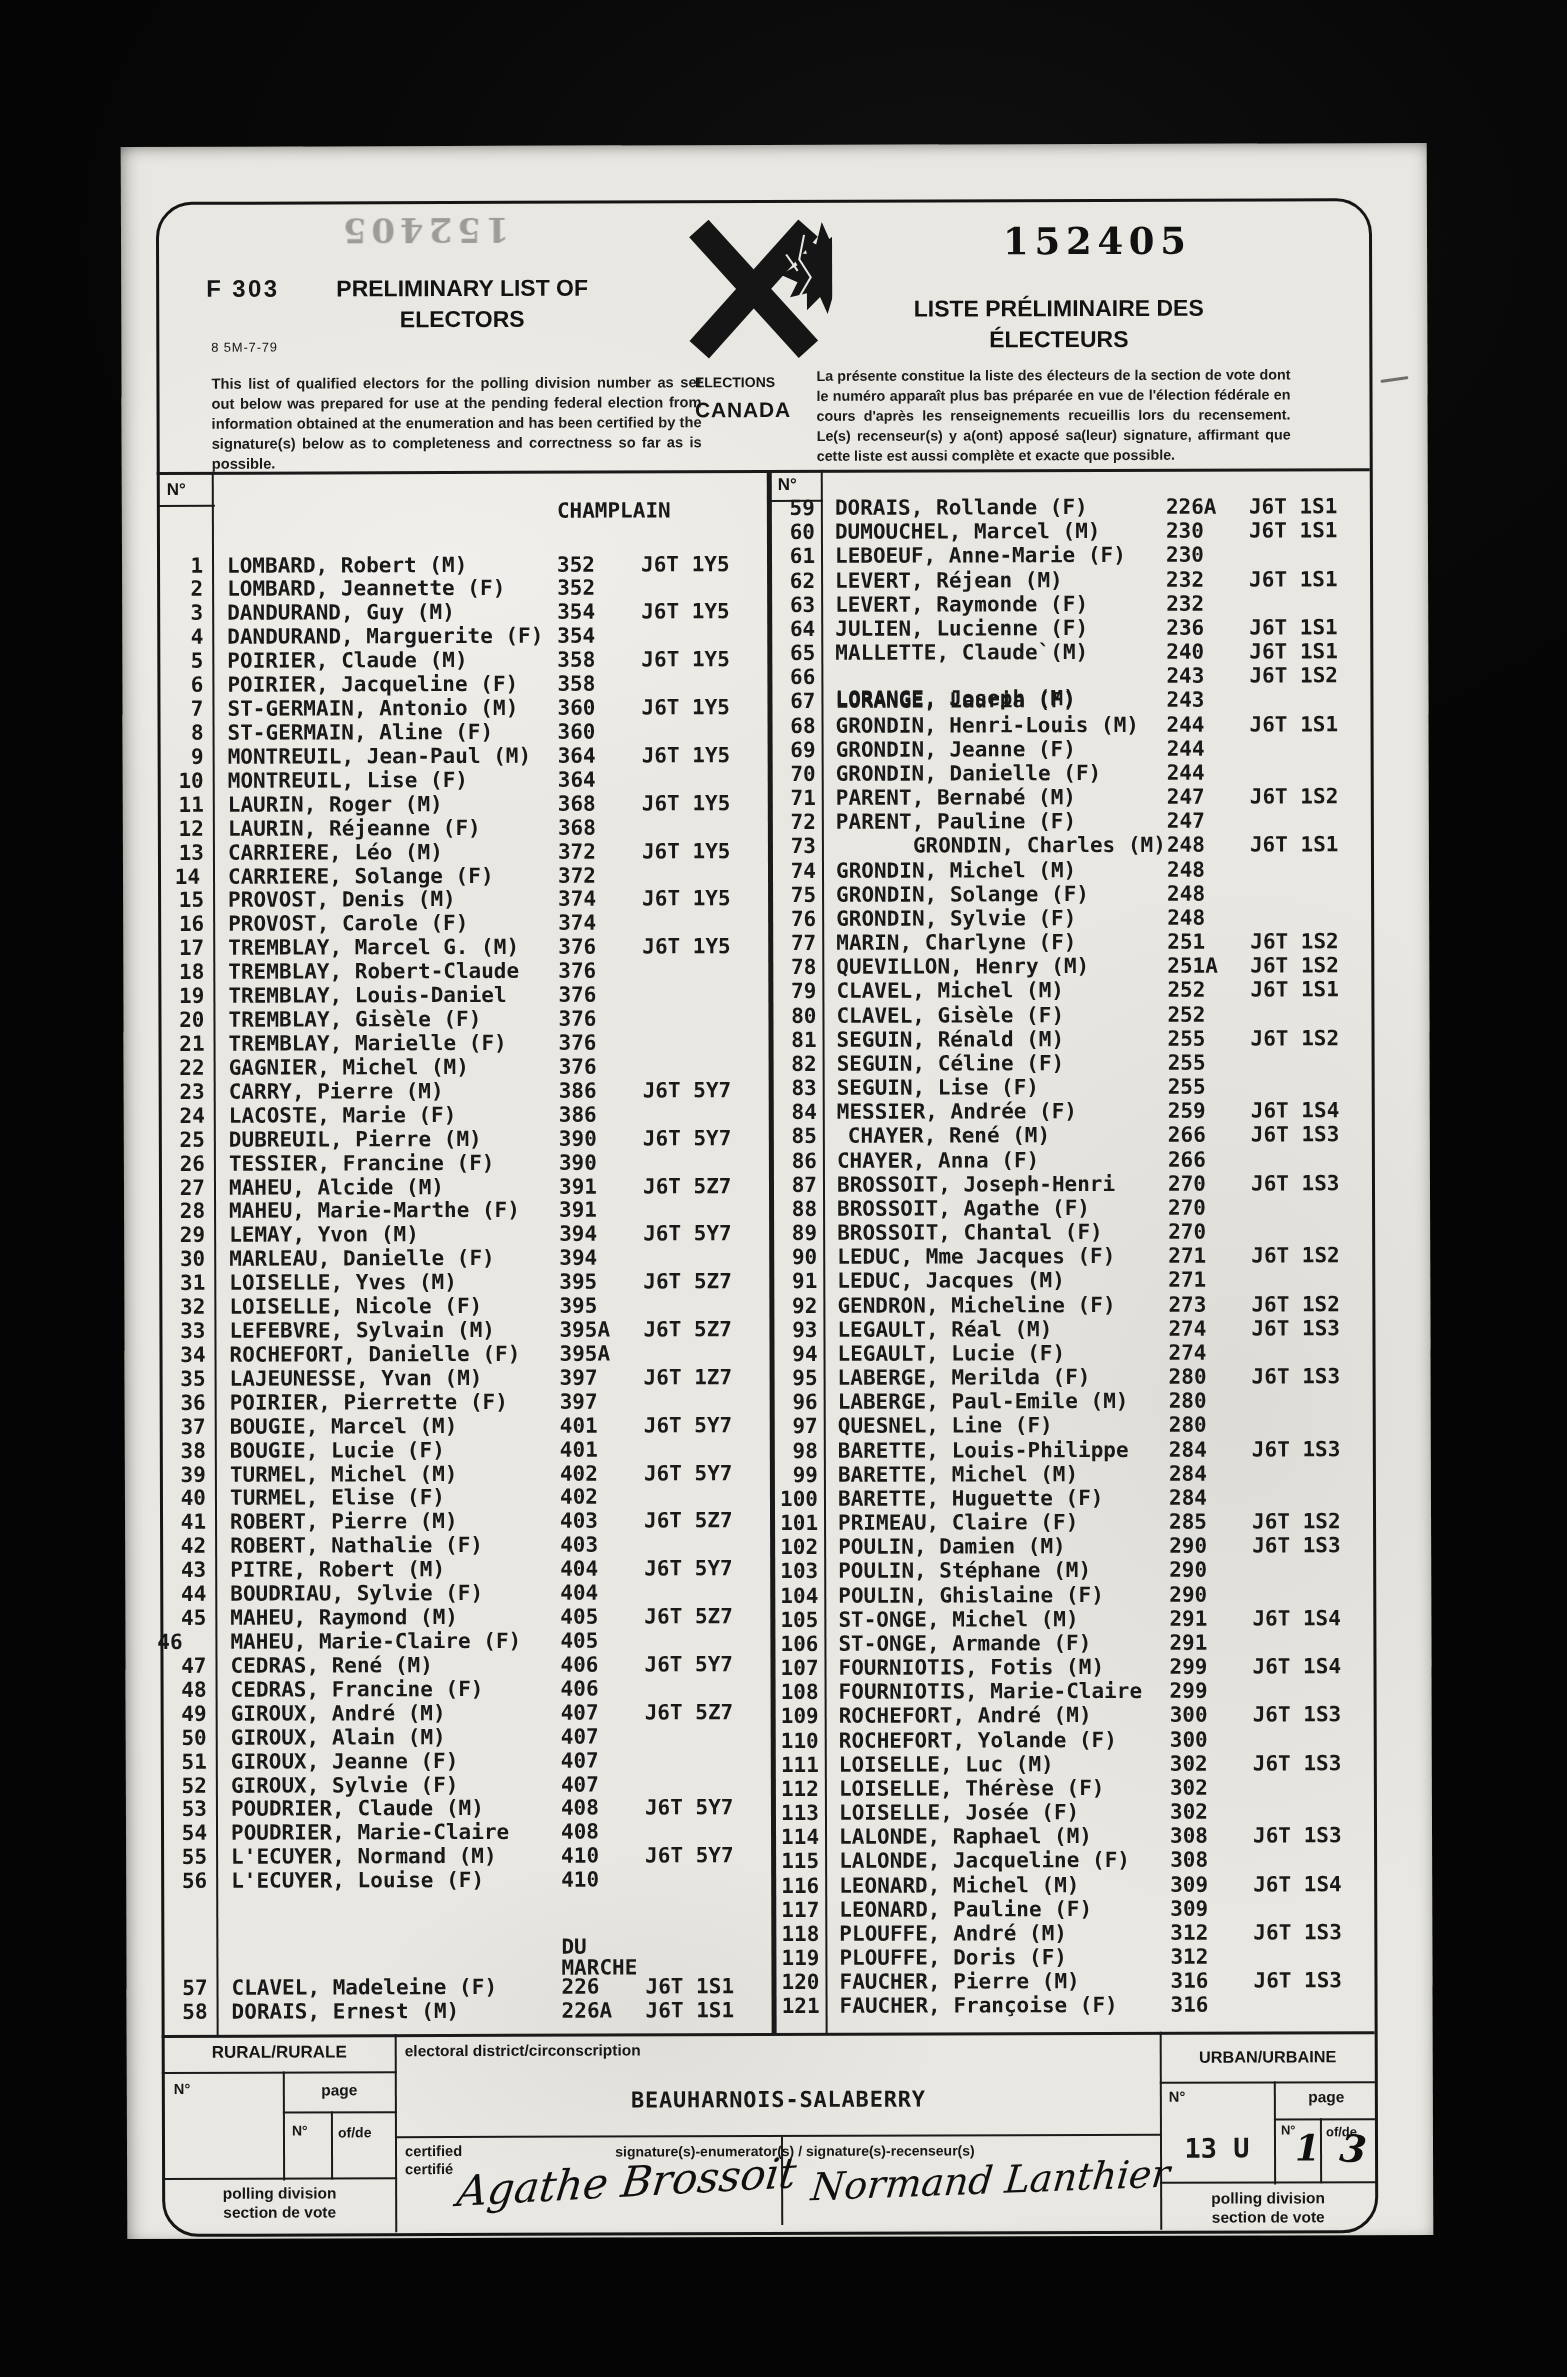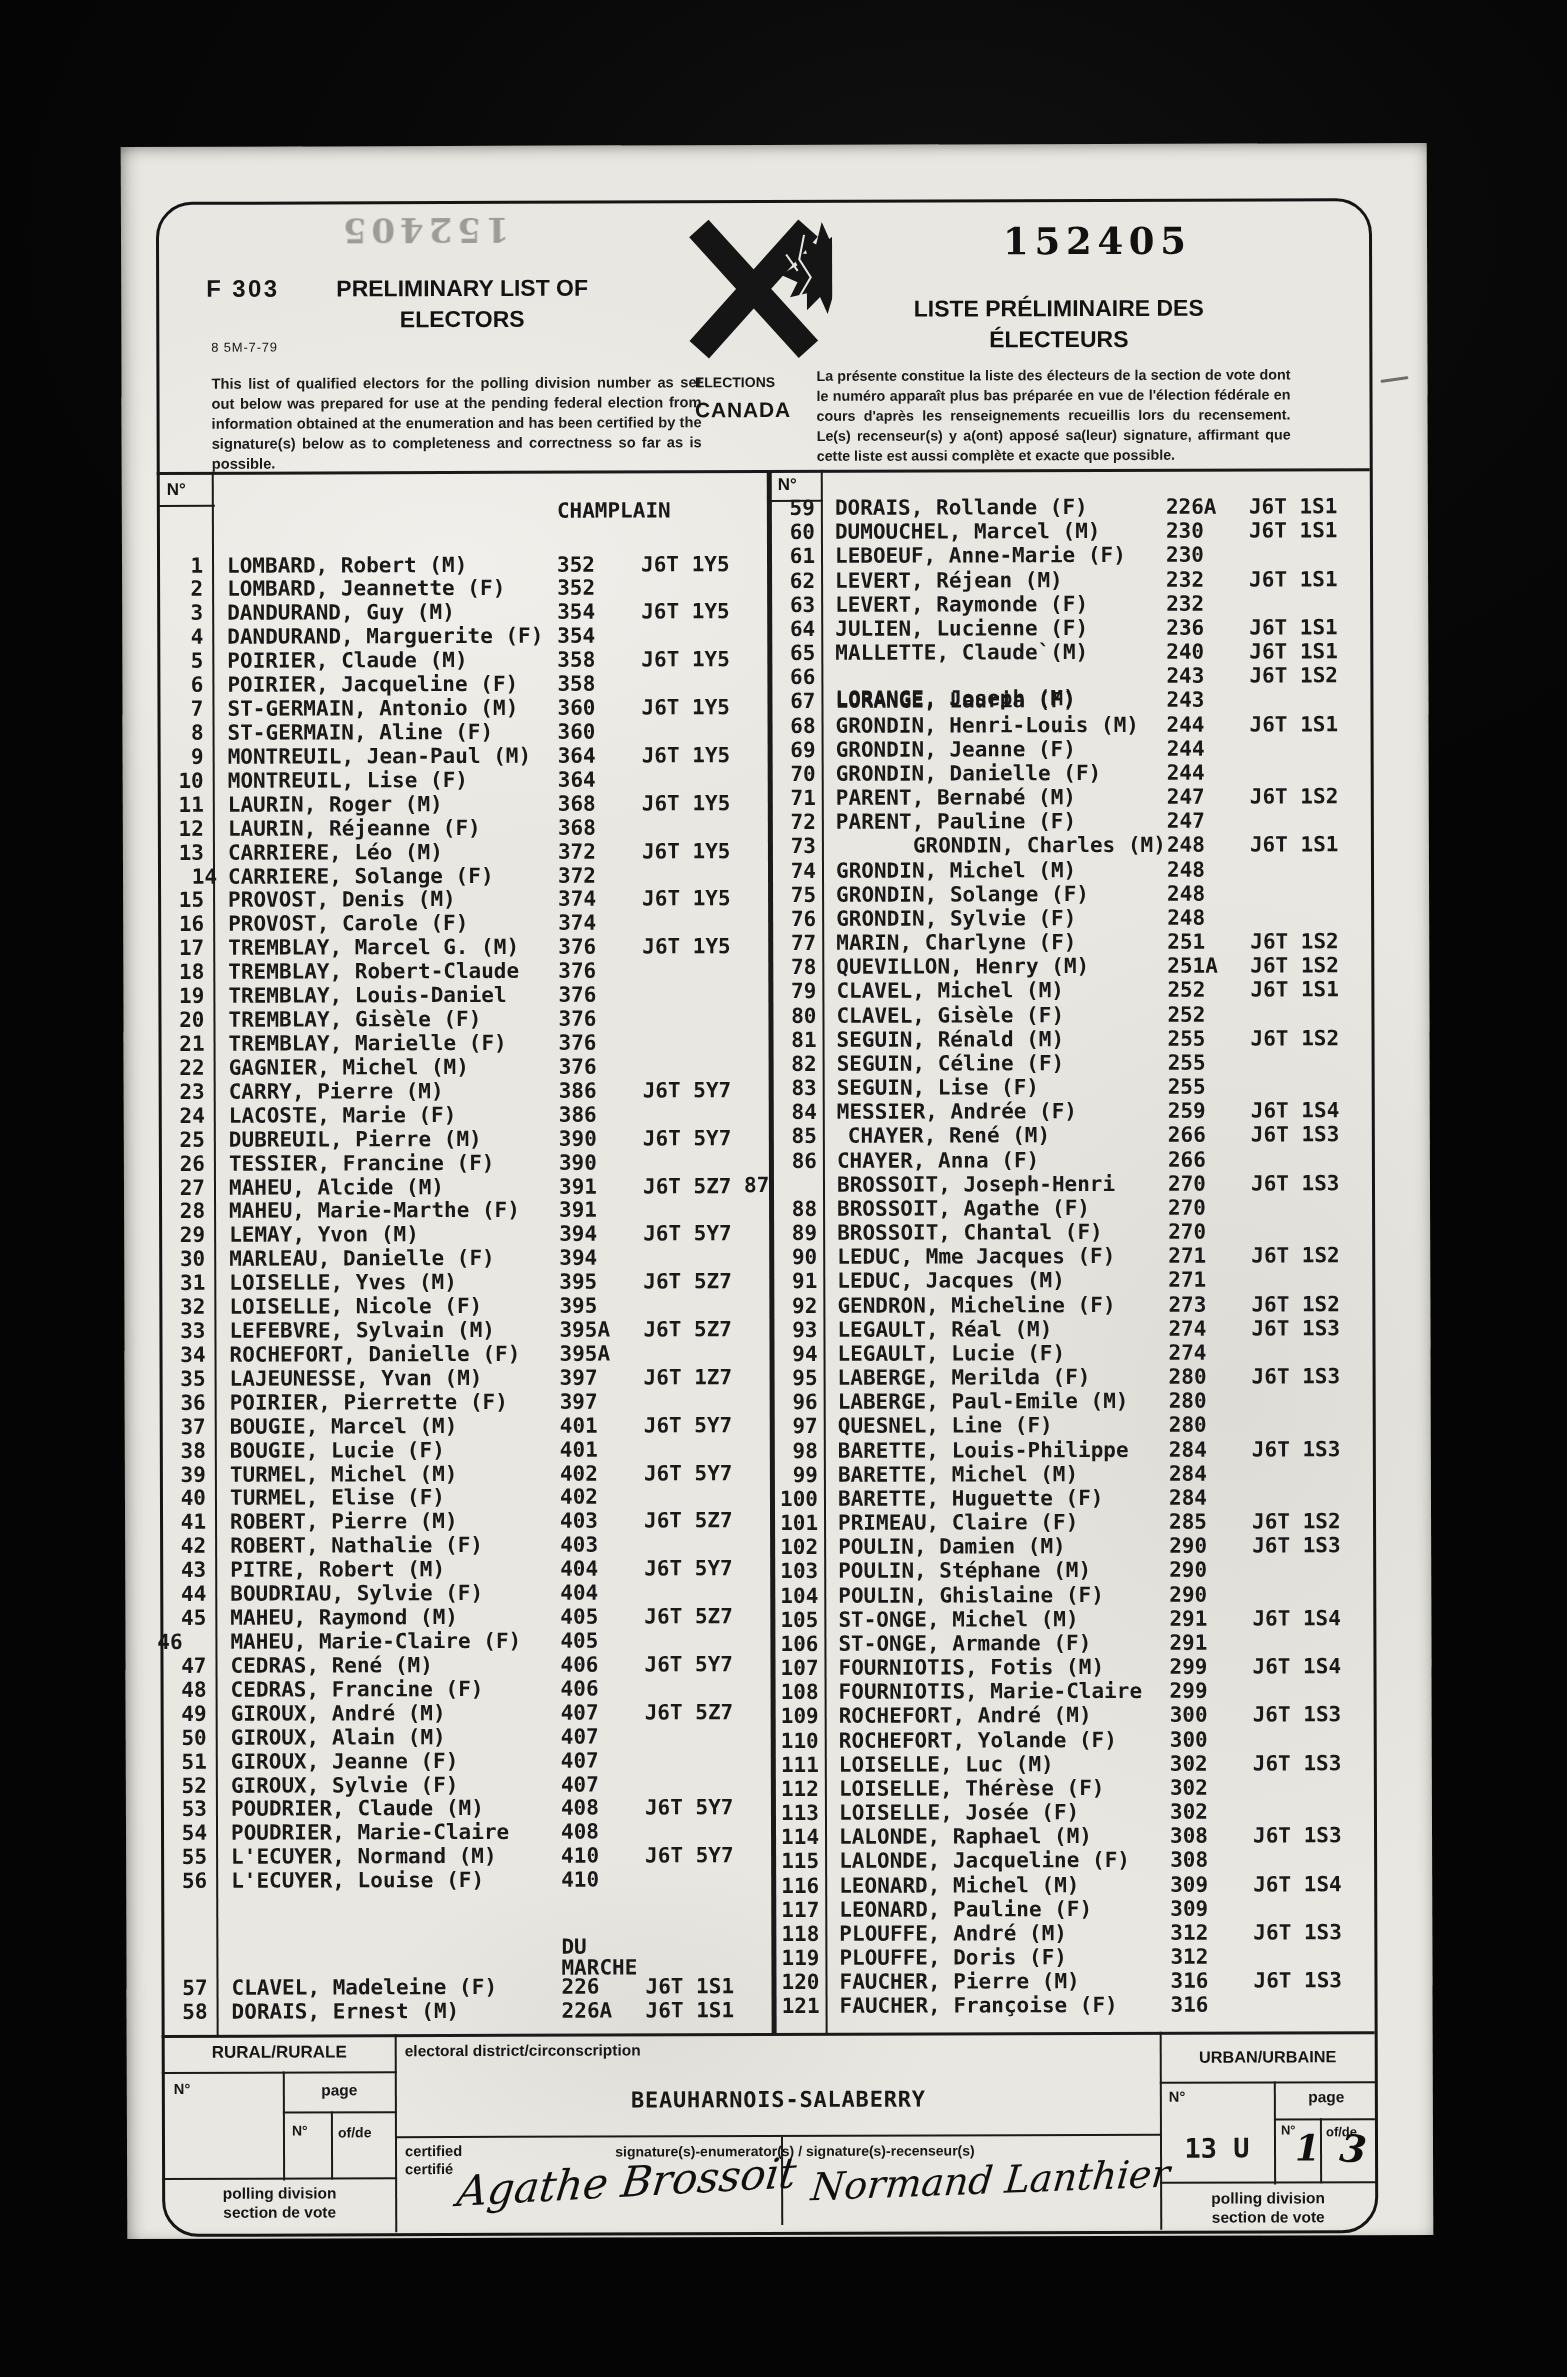--- a/index.html
+++ b/index.html
@@ -120,21 +120,21 @@
         <div class="row-cell" style="left: 229px; top: 793px;">LAURIN, Roger (M)</div>
         <div class="row-cell" style="left: 559px; top: 793px;">368</div>
         <div class="row-cell" style="left: 643px; top: 793px;">J6T 1Y5</div>
         <div class="row-cell" style="left: 132px; top: 817px; width: 73px; text-align: right;">12</div>
         <div class="row-cell" style="left: 229px; top: 817px;">LAURIN, Réjeanne (F)</div>
         <div class="row-cell" style="left: 559px; top: 817px;">368</div>
         <div class="row-cell" style="left: 132px; top: 841px; width: 73px; text-align: right;">13</div>
         <div class="row-cell" style="left: 229px; top: 841px;">CARRIERE, Léo (M)</div>
         <div class="row-cell" style="left: 559px; top: 841px;">372</div>
         <div class="row-cell" style="left: 643px; top: 841px;">J6T 1Y5</div>
-        <div class="row-cell" style="left: 145px; top: 865px; width: 73px; text-align: right;">14</div>
+        <div class="row-cell" style="left: 128px; top: 865px; width: 73px; text-align: right;">14</div>
         <div class="row-cell" style="left: 229px; top: 865px;">CARRIERE, Solange (F)</div>
         <div class="row-cell" style="left: 559px; top: 865px;">372</div>
         <div class="row-cell" style="left: 132px; top: 888px; width: 73px; text-align: right;">15</div>
         <div class="row-cell" style="left: 229px; top: 888px;">PROVOST, Denis (M)</div>
         <div class="row-cell" style="left: 559px; top: 888px;">374</div>
         <div class="row-cell" style="left: 643px; top: 888px;">J6T 1Y5</div>
         <div class="row-cell" style="left: 132px; top: 912px; width: 73px; text-align: right;">16</div>
         <div class="row-cell" style="left: 229px; top: 912px;">PROVOST, Carole (F)</div>
         <div class="row-cell" style="left: 559px; top: 912px;">374</div>
         <div class="row-cell" style="left: 132px; top: 936px; width: 73px; text-align: right;">17</div>
@@ -375,21 +375,21 @@
         <div class="row-cell" style="left: 837px; top: 1102px;">MESSIER, Andrée (F)</div>
         <div class="row-cell" style="left: 1168px; top: 1102px;">259</div>
         <div class="row-cell" style="left: 1251px; top: 1102px;">J6T 1S4</div>
         <div class="row-cell" style="left: 744px; top: 1126px; width: 73px; text-align: right;">85</div>
         <div class="row-cell" style="left: 837px; top: 1126px; margin-left: 11px;">CHAYER, René (M)</div>
         <div class="row-cell" style="left: 1168px; top: 1126px;">266</div>
         <div class="row-cell" style="left: 1251px; top: 1126px;">J6T 1S3</div>
         <div class="row-cell" style="left: 744px; top: 1151px; width: 73px; text-align: right;">86</div>
         <div class="row-cell" style="left: 837px; top: 1151px;">CHAYER, Anna (F)</div>
         <div class="row-cell" style="left: 1168px; top: 1151px;">266</div>
-        <div class="row-cell" style="left: 744px; top: 1175px; width: 73px; text-align: left;">87</div>
+        <div class="row-cell" style="left: 744px; top: 1175px; width: 73px; text-align: right;">87</div>
         <div class="row-cell" style="left: 837px; top: 1175px;">BROSSOIT, Joseph-Henri</div>
         <div class="row-cell" style="left: 1168px; top: 1175px;">270</div>
         <div class="row-cell" style="left: 1251px; top: 1175px;">J6T 1S3</div>
         <div class="row-cell" style="left: 744px; top: 1199px; width: 73px; text-align: right;">88</div>
         <div class="row-cell" style="left: 837px; top: 1199px;">BROSSOIT, Agathe (F)</div>
         <div class="row-cell" style="left: 1168px; top: 1199px;">270</div>
         <div class="row-cell" style="left: 744px; top: 1223px; width: 73px; text-align: right;">89</div>
         <div class="row-cell" style="left: 837px; top: 1223px;">BROSSOIT, Chantal (F)</div>
         <div class="row-cell" style="left: 1168px; top: 1223px;">270</div>
         <div class="row-cell" style="left: 744px; top: 1247px; width: 73px; text-align: right;">90</div>

